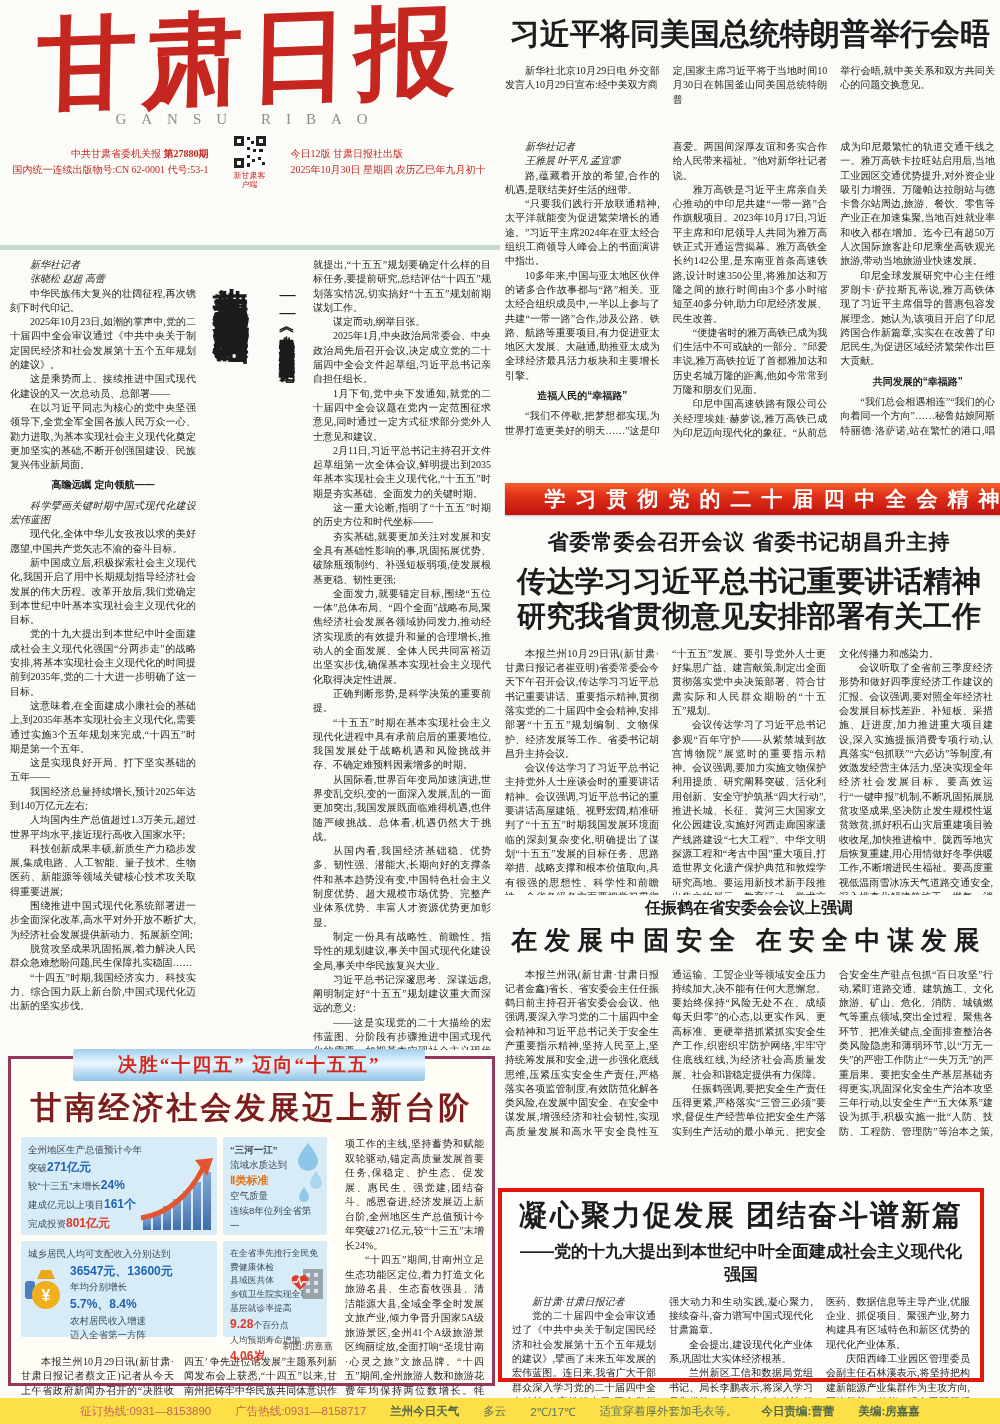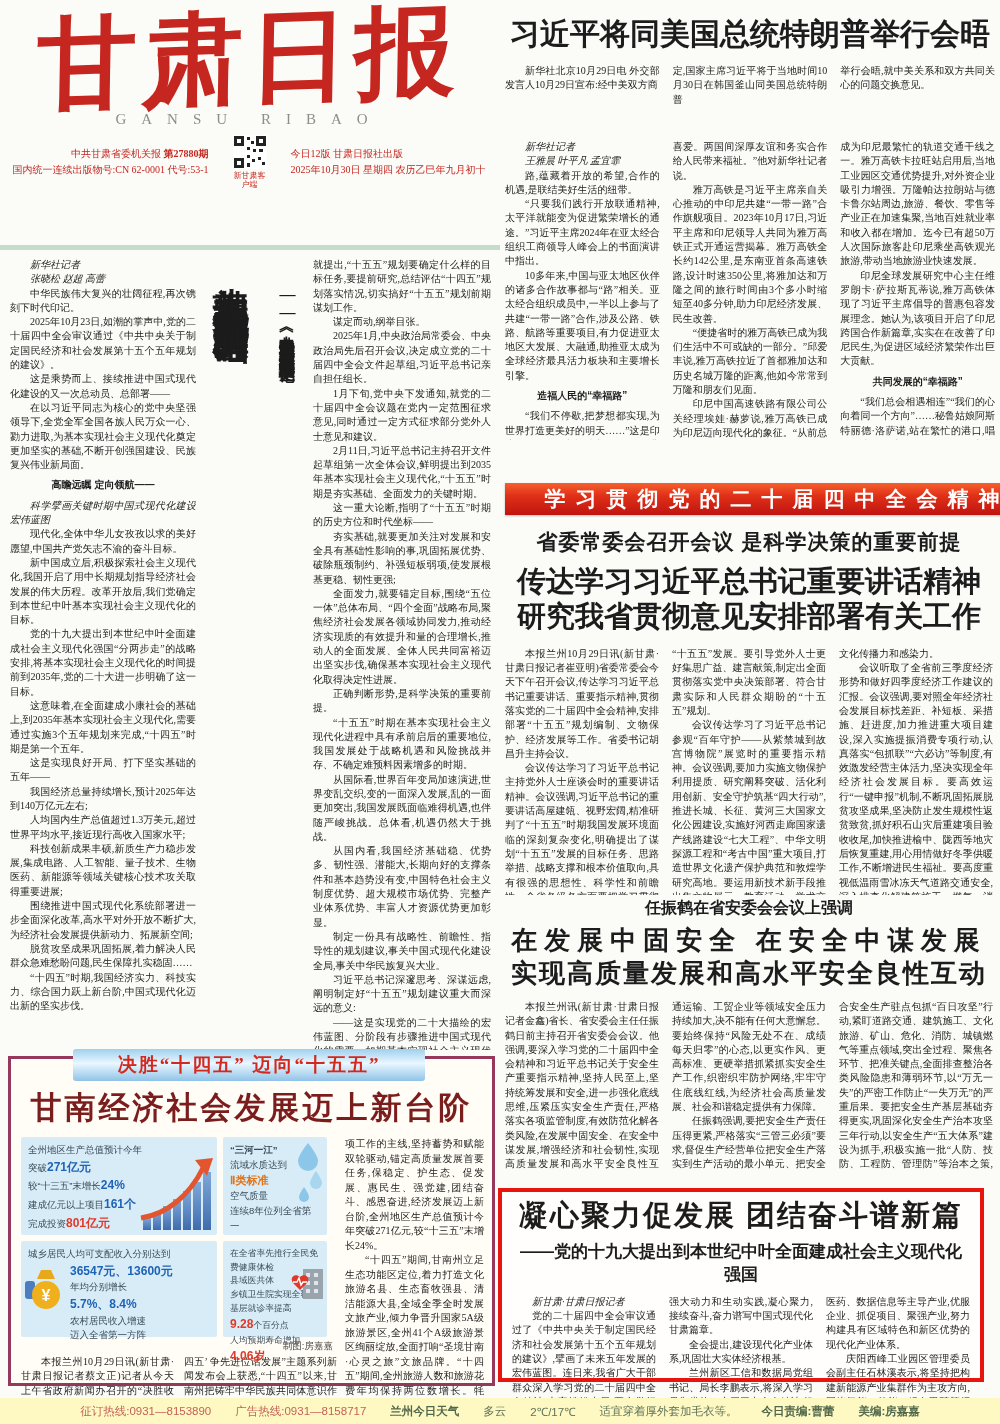--- a/index.html
+++ b/index.html
@@ -99,21 +99,21 @@
   #card-health{height:84px;font-size:8.8px;}
   #card-health .icon{position:absolute;right:2px;top:24px;}
   #g-credit{text-align:right;font-size:9.5px;color:#444;margin:3px 4px 2px 0;
             font-family:"Liberation Sans",sans-serif;}
   #g-bottom{display:flex;gap:10px;height:60px;overflow:hidden;}
   #g-bottom .col{font-size:10px;}
   #g-aside{flex:1;overflow:hidden;font-size:10px;line-height:1.45;text-align:justify;}
   #g-aside p{margin:0;text-indent:2em;}
   #g-aside p.c{text-indent:0;}
   
-  #footer{left:0;top:1398px;width:1000px;height:26px;background:#fef9c3;
+  #footer{left:0;top:1398px;width:1000px;height:26px;background:#fde047;
           display:flex;align-items:center;justify-content:center;gap:24px;
           font-size:11.5px;font-family:"Liberation Sans",sans-serif;white-space:nowrap;}
   #footer .hot{color:#c4625a;}
   #footer .wx{color:#52684c;font-weight:bold;}
   #footer .plain{color:#5f7259;}
 </style>
 </head>
 <body>
 
 <div id="masthead" class="abs">
@@ -194,21 +194,21 @@
         <p>印尼全球发展研究中心主任维罗朗卡·萨拉斯瓦蒂说,雅万高铁体现了习近平主席倡导的普惠包容发展理念。她认为,该项目开启了印尼跨国合作新篇章,实实在在改善了印尼民生,为促进区域经济繁荣作出巨大贡献。</p>
         <p class="h">共同发展的“幸福路”</p>
         <p>“我们总会相遇相连”“我们的心向着同一个方向”……秘鲁姑娘阿斯特丽德·洛萨诺,站在繁忙的港口,唱起名为《友谊》的歌。她汉语流利,在中远海运港口秘鲁钱凯公司操作部担任报告与统计分析员兼口译员。 (转5版)</p>
       </div>
   </div>
 </section>
 
 <div id="redbanner" class="abs sans">学习贯彻党的二十届四中全会精神</div>
 
 <section id="standing" class="abs">
-  <div class="kicker sans">省委常委会召开会议 是科学决策的重要前提</div>
+  <div class="kicker sans">省委常委会召开会议 省委书记胡昌升主持</div>
   <div class="ttl sans">
     <div>传达学习习近平总书记重要讲话精神</div>
     <div>研究我省贯彻意见安排部署有关工作</div>
   </div>
   <div class="cols">
     <div class="col">
         <p>本报兰州10月29日讯(新甘肃·甘肃日报记者崔亚明)省委常委会今天下午召开会议,传达学习习近平总书记重要讲话、重要指示精神,贯彻落实党的二十届四中全会精神,安排部署“十五五”规划编制、文物保护、经济发展等工作。省委书记胡昌升主持会议。</p>
         <p>会议传达学习了习近平总书记主持党外人士座谈会时的重要讲话精神。会议强调,习近平总书记的重要讲话高屋建瓴、视野宏阔,精准研判了“十五五”时期我国发展环境面临的深刻复杂变化,明确提出了谋划“十五五”发展的目标任务、思路举措、战略支撑和根本价值取向,具有很强的思想性、科学性和前瞻性。全省各级各方面要把学习贯彻习近平总书记重要讲话精神同党的二十届四中全会精神结合起来,同习近平总书记视察甘肃重要讲话重要指示精神结合起来,结合实际科学谋划好全省</p>
       </div>
     <div class="col">
@@ -219,21 +219,20 @@
         <p class="c">文化传播力和感染力。</p>
         <p>会议听取了全省前三季度经济形势和做好四季度经济工作建议的汇报。会议强调,要对照全年经济社会发展目标找差距、补短板、采措施、赶进度,加力推进重大项目建设,深入实施提振消费专项行动,认真落实“包抓联”“六必访”等制度,有效激发经营主体活力,坚决实现全年经济社会发展目标。要高效运行“一键申报”机制,不断巩固拓展脱贫攻坚成果,坚决防止发生规模性返贫致贫,抓好积石山灾后重建项目验收收尾,加快推进榆中、陇西等地灾后恢复重建,用心用情做好冬季供暖工作,不断增进民生福祉。要高度重视低温雨雪冰冻天气道路交通安全,深入排查化解建筑施工、燃气、消防、矿山、地质灾害隐患点以及人员密集场所风险隐患,严防秋冬季森林草原火灾,确保全省社会大局和谐稳定。</p>
       </div>
   </div>
 </section>
 
 <section id="renzhenhe" class="abs">
   <div class="kicker sans">任振鹤在省安委会会议上强调</div>
   <div class="ttl">
     <div class="l1">在发展中固安全 在安全中谋发展</div>
-    <div class="l2">实现高质量发展和高水平安全良性互动</div>
   </div>
   <div class="cols">
     <div class="col">
         <p>本报兰州讯(新甘肃·甘肃日报记者金鑫)省长、省安委会主任任振鹤日前主持召开省安委会会议。他强调,要深入学习党的二十届四中全会精神和习近平总书记关于安全生产重要指示精神,坚持人民至上,坚持统筹发展和安全,进一步强化底线思维,压紧压实安全生产责任,严格落实各项监管制度,有效防范化解各类风险,在发展中固安全、在安全中谋发展,增强经济和社会韧性,实现高质量发展和高水平安全良性互动。</p>
       </div>
     <div class="col">
         <p class="c">通运输、工贸企业等领域安全压力持续加大,决不能有任何大意懈怠。要始终保持“风险无处不在、成绩每天归零”的心态,以更实作风、更高标准、更硬举措抓紧抓实安全生产工作,织密织牢防护网络,牢牢守住底线红线,为经济社会高质量发展、社会和谐稳定提供有力保障。</p>
         <p>任振鹤强调,要把安全生产责任压得更紧,严格落实“三管三必须”要求,督促生产经营单位把安全生产落实到生产活动的最小单元、把安全管理措施落实到生产活动的每一细节,全链条抓好安全生产工作,坚决防范遏制重特大事故发生。要把风险隐患排查整治做得更细,精准把握季节特点这个影响因素,结</p>
       </div>
     <div class="col">

